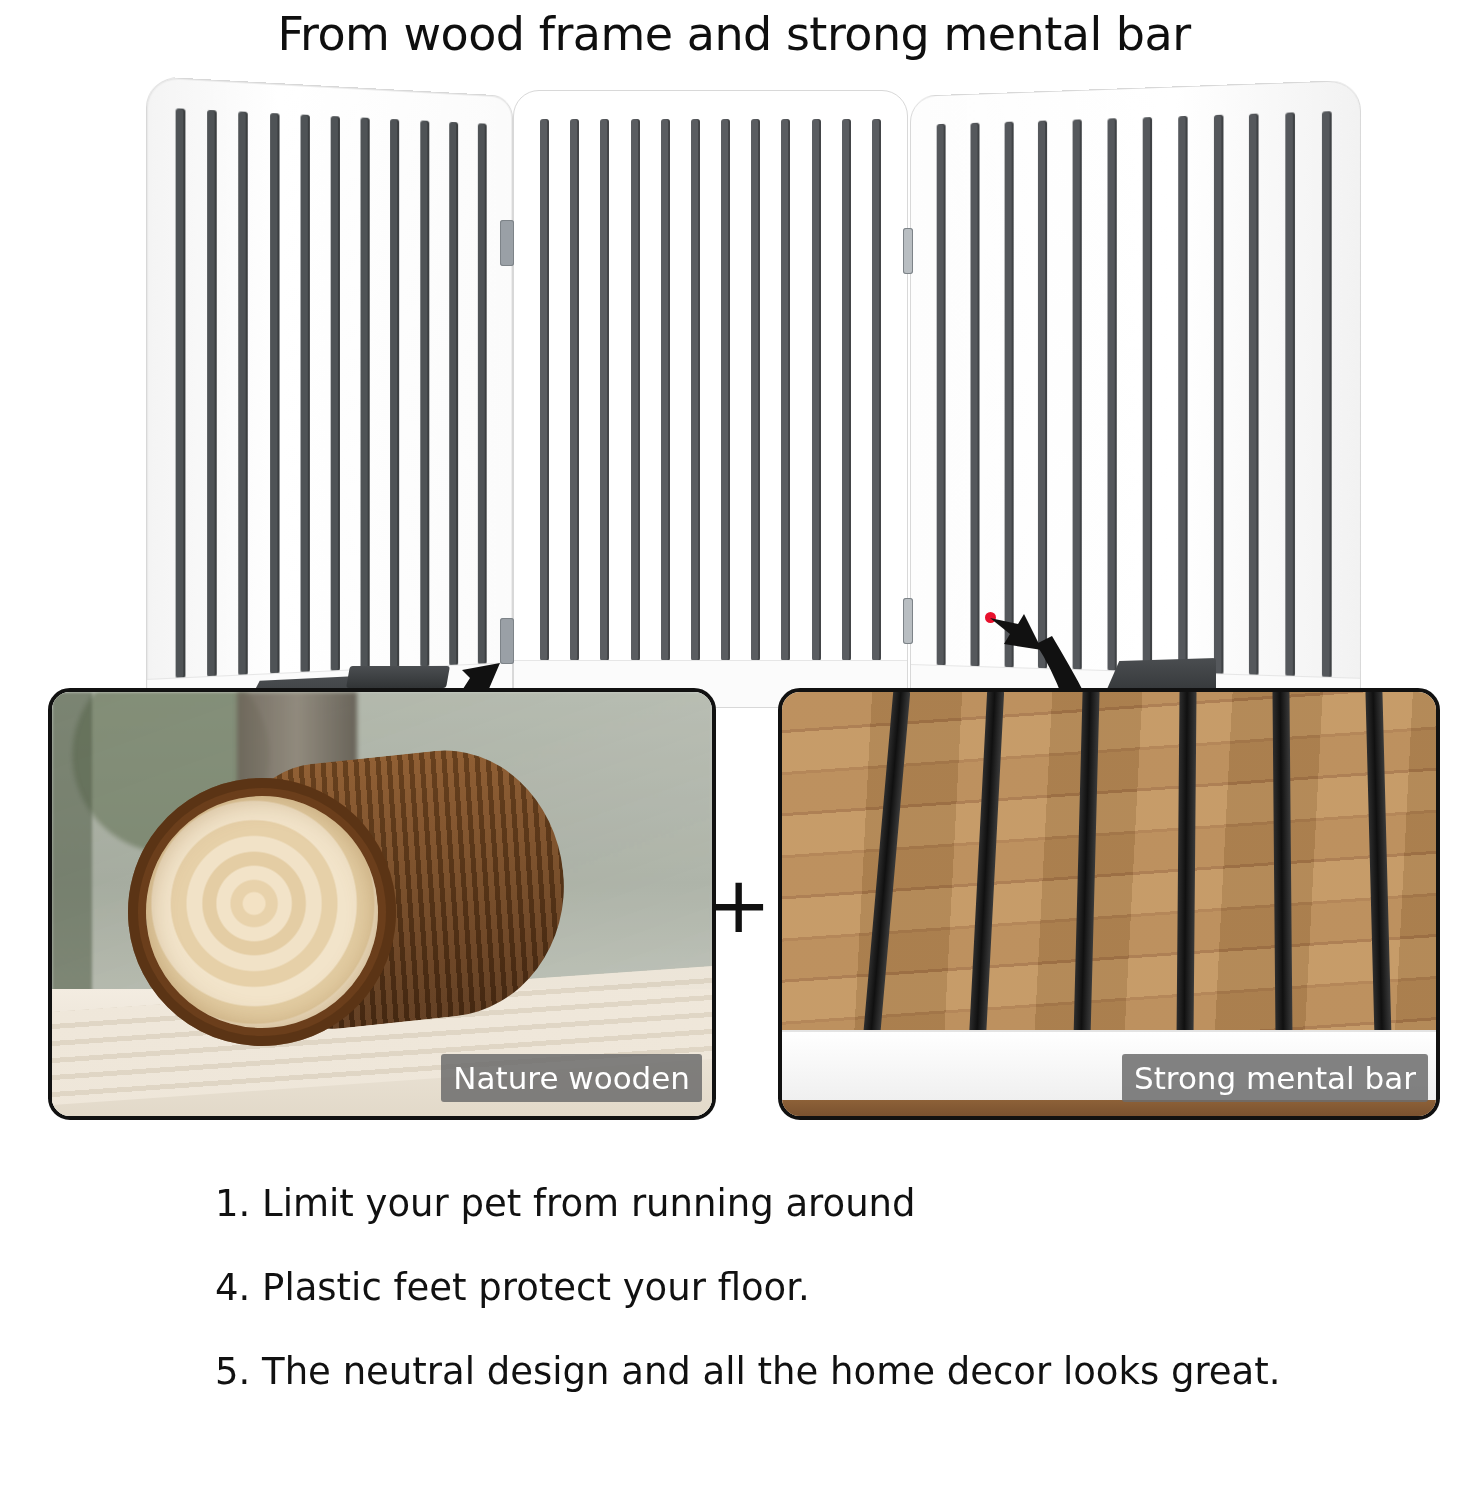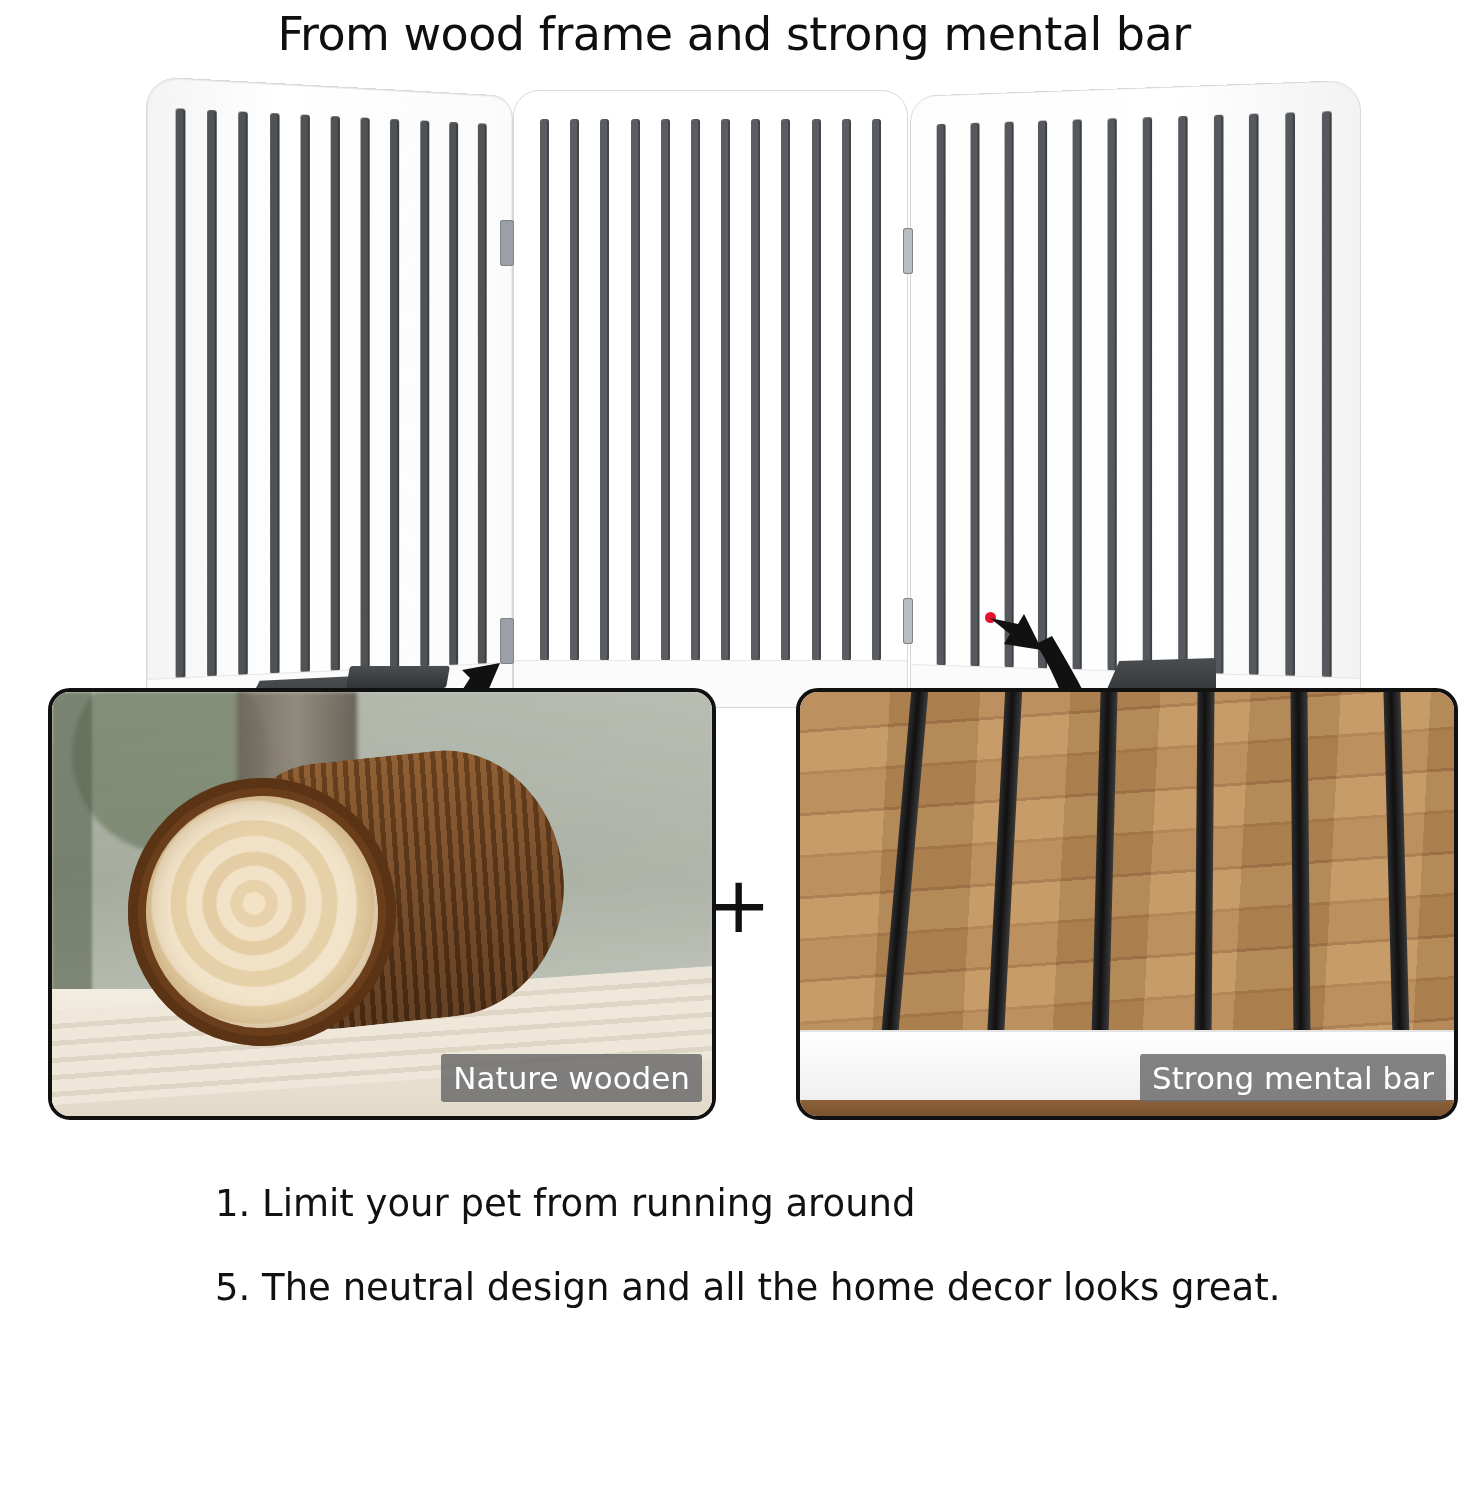--- a/index.html
+++ b/index.html
@@ -191,21 +191,21 @@
     overflow: hidden;
   }
   .card-wood {
     left: 0px;
     top: 0px;
     width: 668px;
     height: 432px;
     margin-left: 48px;
   }
   .card-bar {
-    left: 796px;
+    left: 778px;
     top: 0px;
     width: 662px;
     height: 432px;
   }
 
   
   .wood-scene {
     position: absolute;
     inset: 0;
     background: linear-gradient(180deg,#cfd3cd 0%, #b7bcb4 45%, #d9dbd2 100%);
@@ -472,14 +472,15 @@
       <div class="bar-shadowstrip"></div>
     </div>
     <div class="caption caption-bar">Strong mental bar</div>
   </div>
 </div>
 
 <div class="plus">+</div>
 
 <div class="features">
   <div class="feature">1. Limit your pet from running around</div>
+  <div class="feature">4. Plastic feet protect your floor.</div>
   <div class="feature">5. The neutral design and all the home decor looks great.</div>
 </div>
 
 </body></html>

